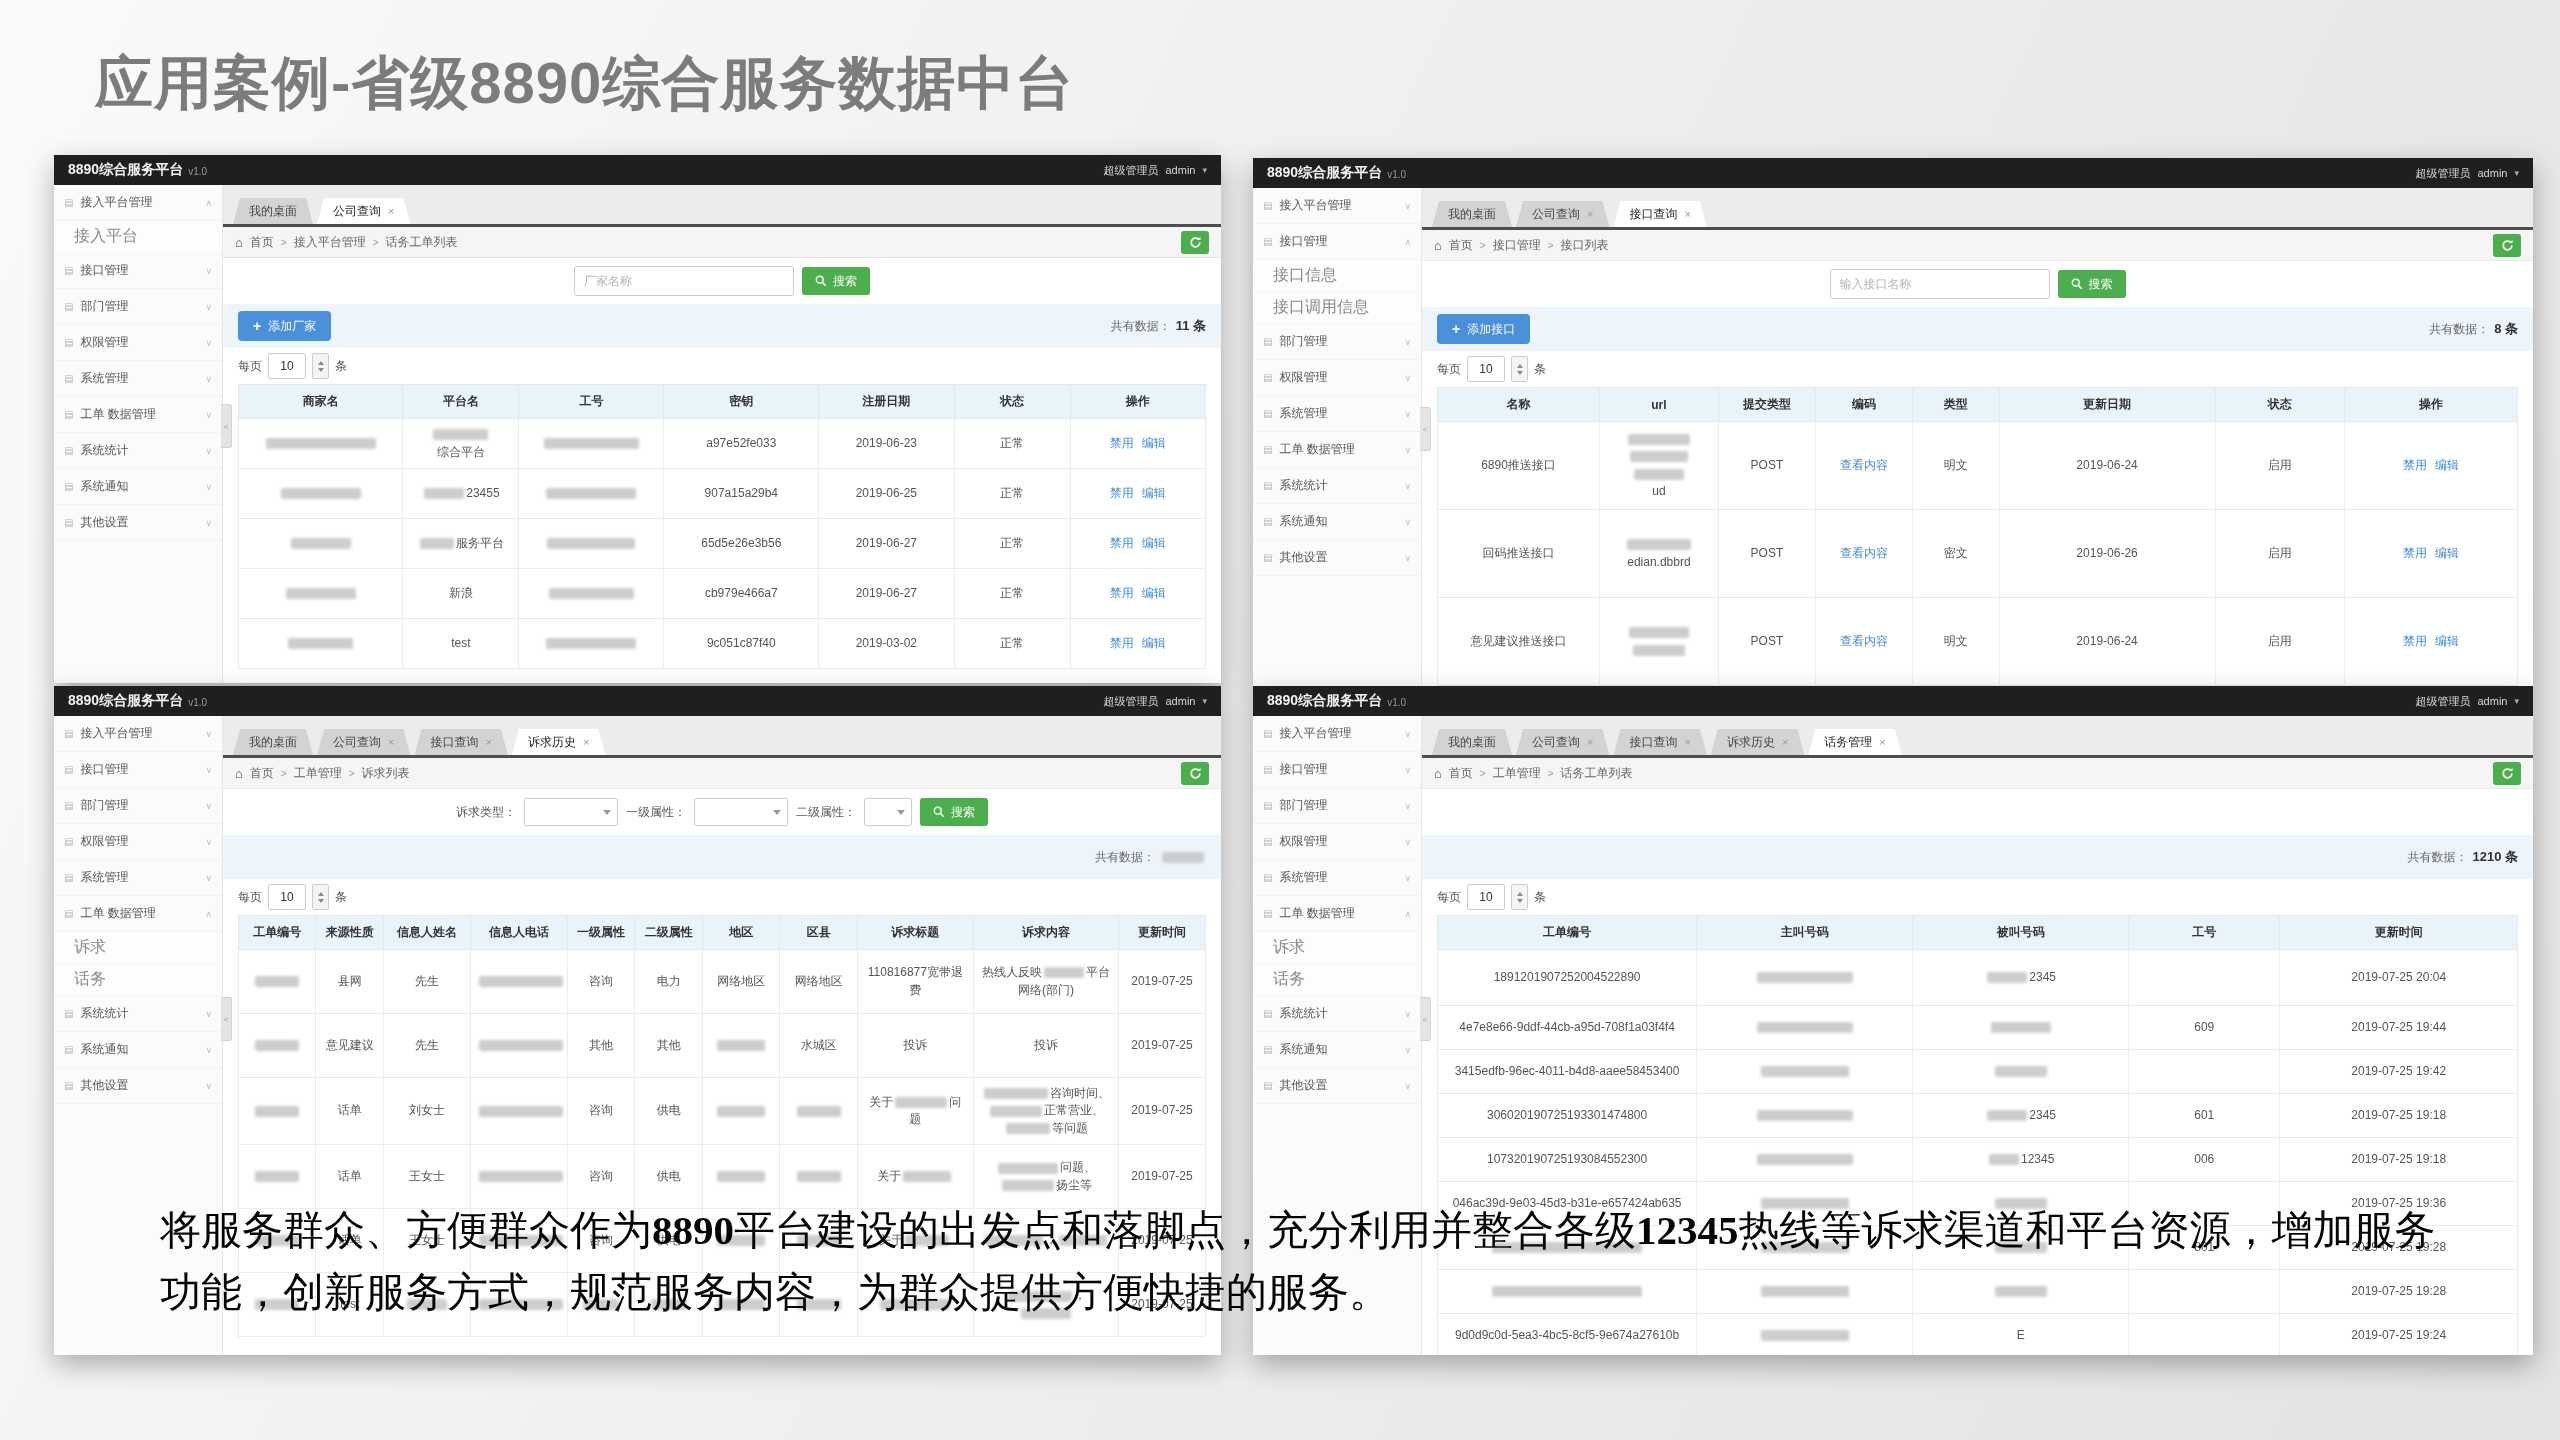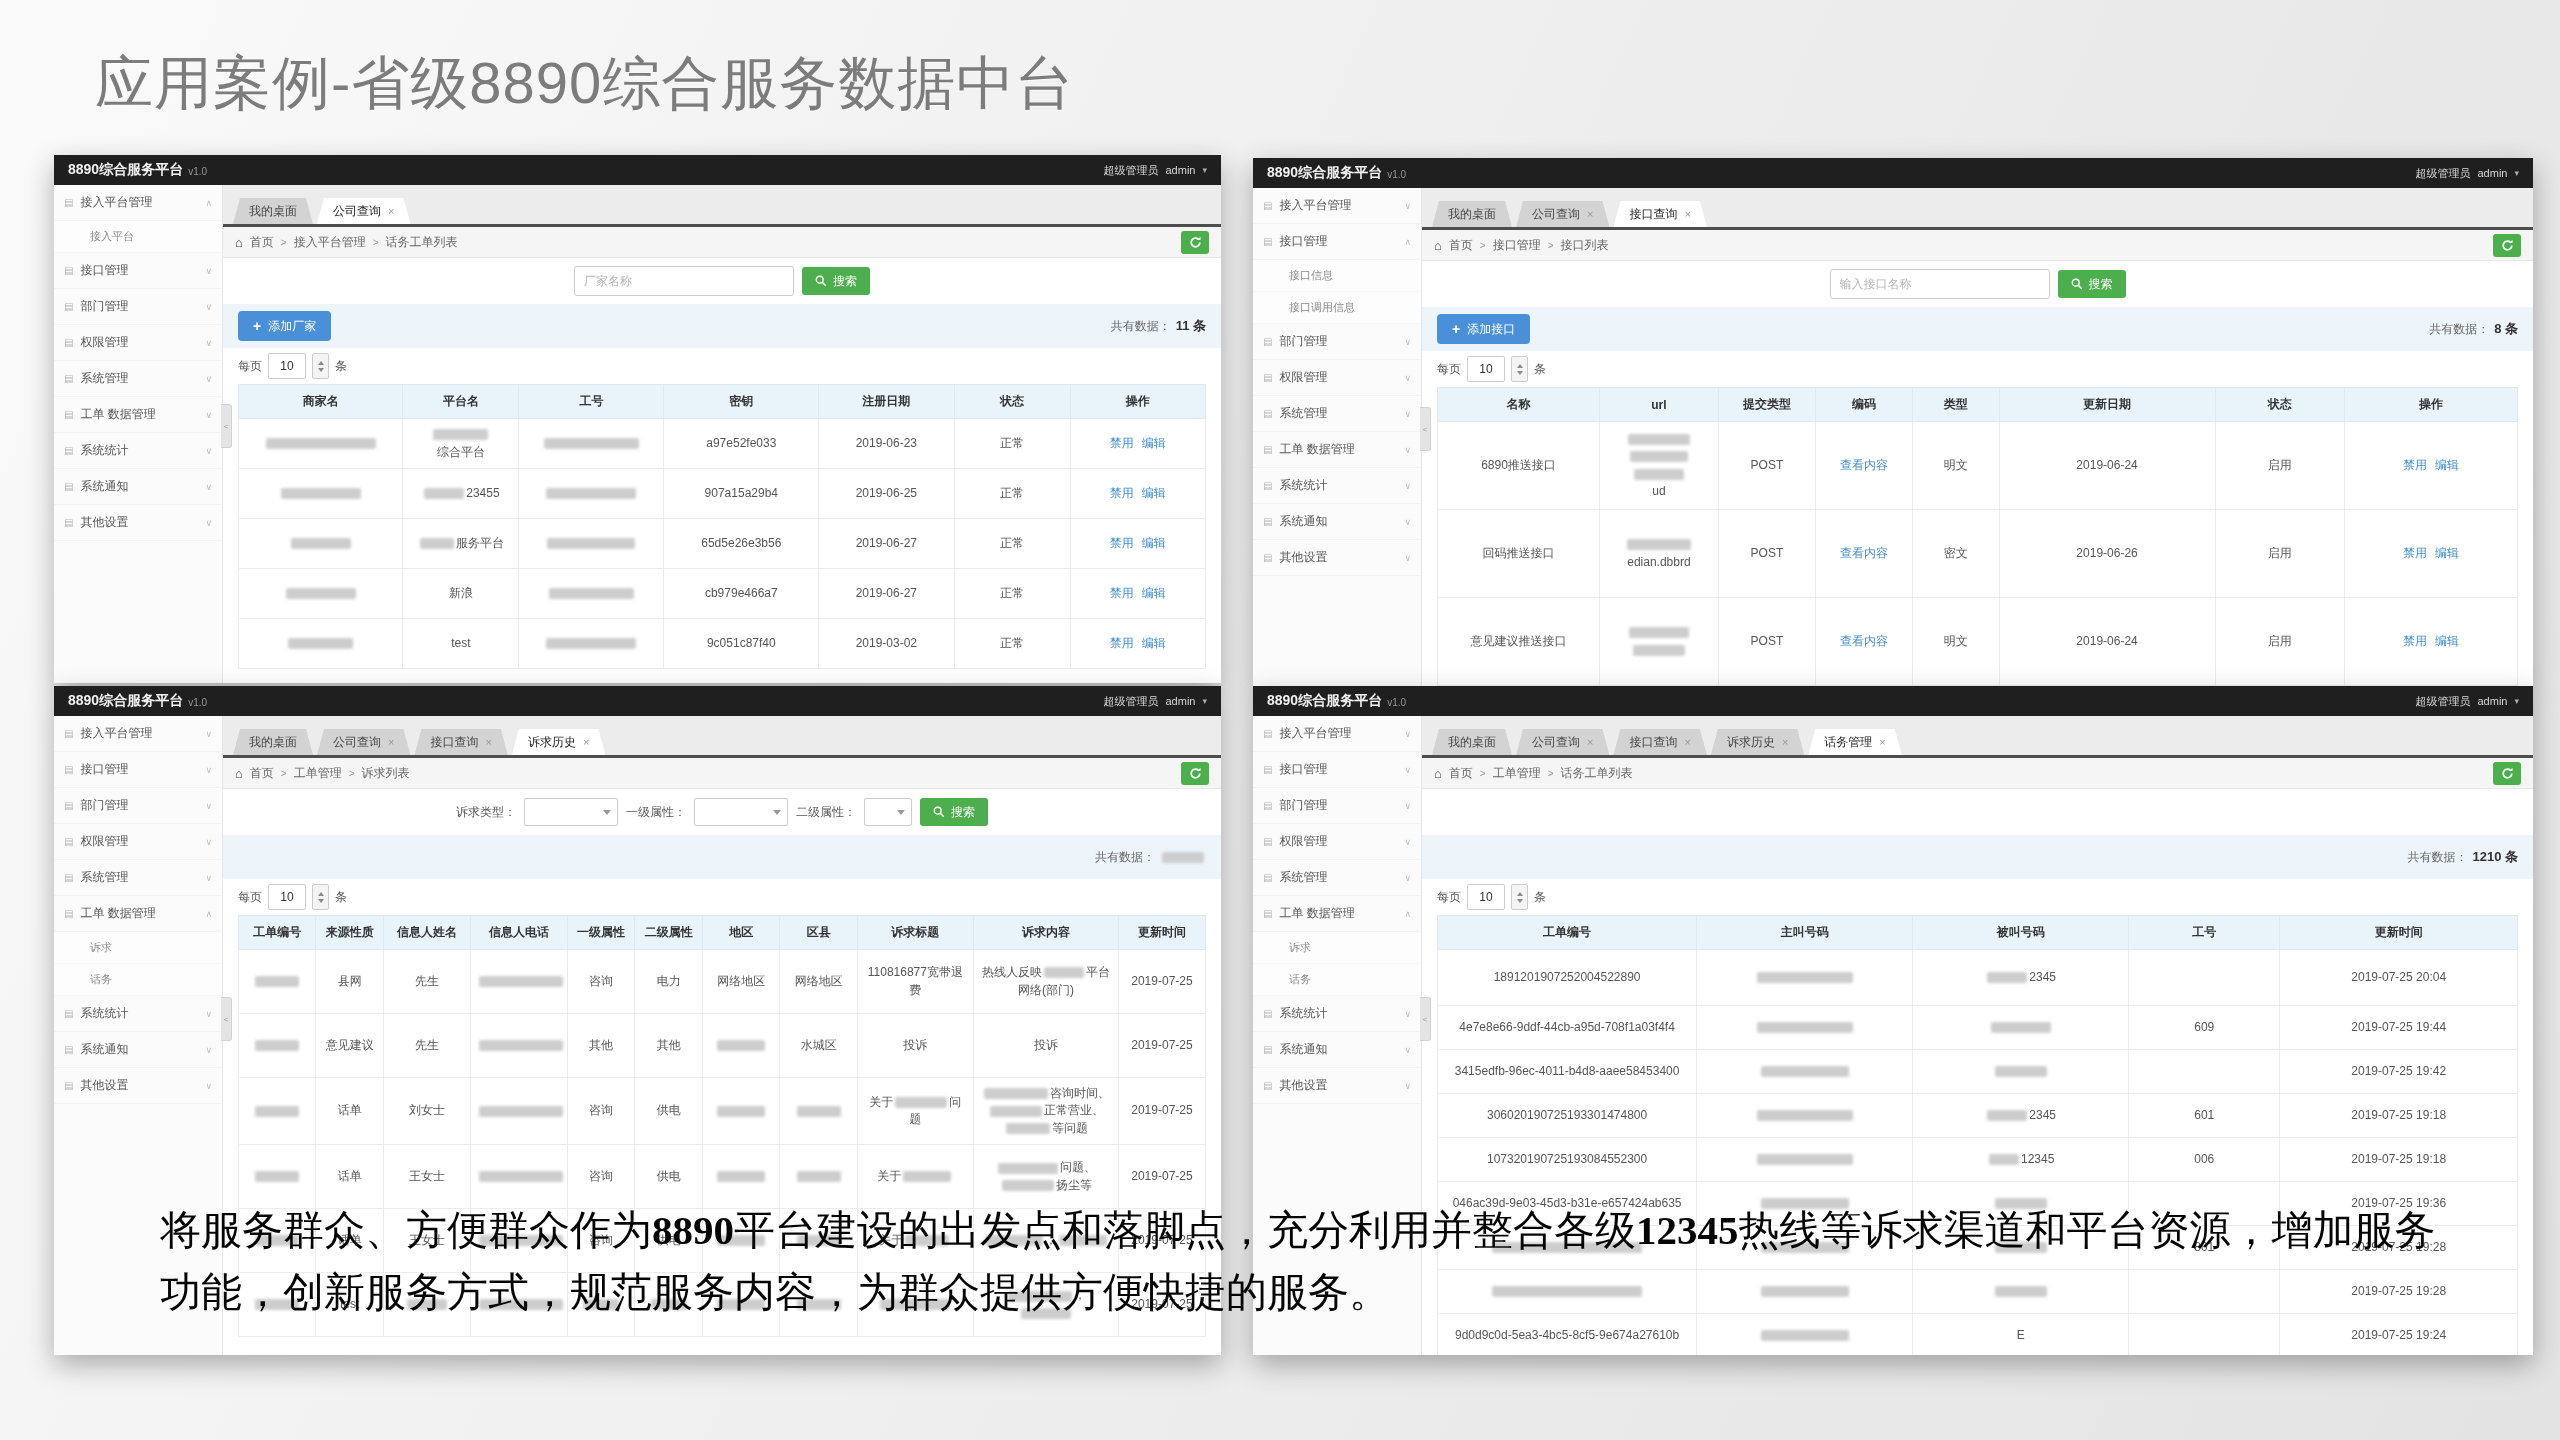--- a/index.html
+++ b/index.html
@@ -2,21 +2,21 @@
 <html><head>
 <meta charset="utf-8">
 <style>
   html,body{margin:0;padding:0;}
   body{
     width:2560px;height:1440px;position:relative;overflow:hidden;
     background:linear-gradient(115deg,#fafafa 0%,#efefef 45%,#e3e3e3 100%);
     font-family:"Liberation Sans","DejaVu Sans",sans-serif;
   }
   .page-title{
-    position:absolute;left:95px;top:6px;font-size:58px;font-weight:normal;
+    position:absolute;left:95px;top:6px;font-size:58px;font-weight:bold;
     color:#7c7c7c;letter-spacing:1px;text-shadow:0 1px 1px rgba(255,255,255,.7);
   }
   .caption{
     position:absolute;left:160px;top:1200px;width:2310px;z-index:6;
     font-family:"Liberation Serif","DejaVu Serif",serif;
     font-size:41px;line-height:1.5;color:#050505;
   }
   .caption b{font-weight:bold;}
   
   .shot{
@@ -31,21 +31,21 @@
   .app-title{font-size:14px;font-weight:bold;color:#f2f2f2}
   .app-version{font-size:10px;color:#999;margin-left:5px;margin-top:2px}
   .user-area{margin-left:auto;display:flex;align-items:center;gap:7px;font-size:11px;color:#d8d8d8}
   .user-caret{font-size:9px;color:#aaa}
   .shot-body{flex:1;display:flex;min-height:0}
   
   .sidebar{width:168px;flex:none;background:#fbfbfb;border-right:1px solid #e6e6e6;position:relative;}
   .side-item{height:35px;display:flex;align-items:center;padding:0 10px;border-bottom:1px solid #f3f3f3;font-size:12px;color:#555;}
   .side-icon{color:#b5b5b5;font-size:10px;margin-right:7px}
   .side-chev{margin-left:auto;color:#bdbdbd;font-size:9px}
-  .side-child{height:31px;display:flex;align-items:center;padding-left:36px;font-size:11px;color:#8a8a8a;border-bottom:1px solid #f6f6f6;background:#fdfdfd}
+  .side-child{height:31px;display:flex;align-items:center;padding-left:20px;font-size:16px;color:#8a8a8a;border-bottom:1px solid #f6f6f6;background:#fdfdfd}
   .handle{position:absolute;right:-10px;top:44%;width:10px;height:42px;background:#e4e4e4;border:1px solid #d2d2d2;border-left:none;
     border-radius:0 3px 3px 0;display:flex;align-items:center;justify-content:center;font-size:8px;color:#999;z-index:3}
   
   .content{flex:1;display:flex;flex-direction:column;min-width:0;background:#fff}
   .tabbar{height:34px;flex:none;background:#ececec;border-bottom:3px solid #4d4d4d;display:flex;align-items:flex-end;gap:4px;padding:5px 6px 0 10px}
   .tab{height:26px;display:flex;align-items:center;gap:7px;padding:0 16px;font-size:12px;color:#444;background:#d3d3d3;
     clip-path:polygon(0 100%,7px 0,calc(100% - 7px) 0,100% 100%);}
   .tab.active{background:#fff;color:#222}
   .tab-close{font-size:11px;color:#999}
   .crumb{height:30px;flex:none;background:#f5f5f5;border-bottom:1px solid #e7e7e7;display:flex;align-items:center;gap:7px;padding:0 12px;font-size:12px;color:#666}

